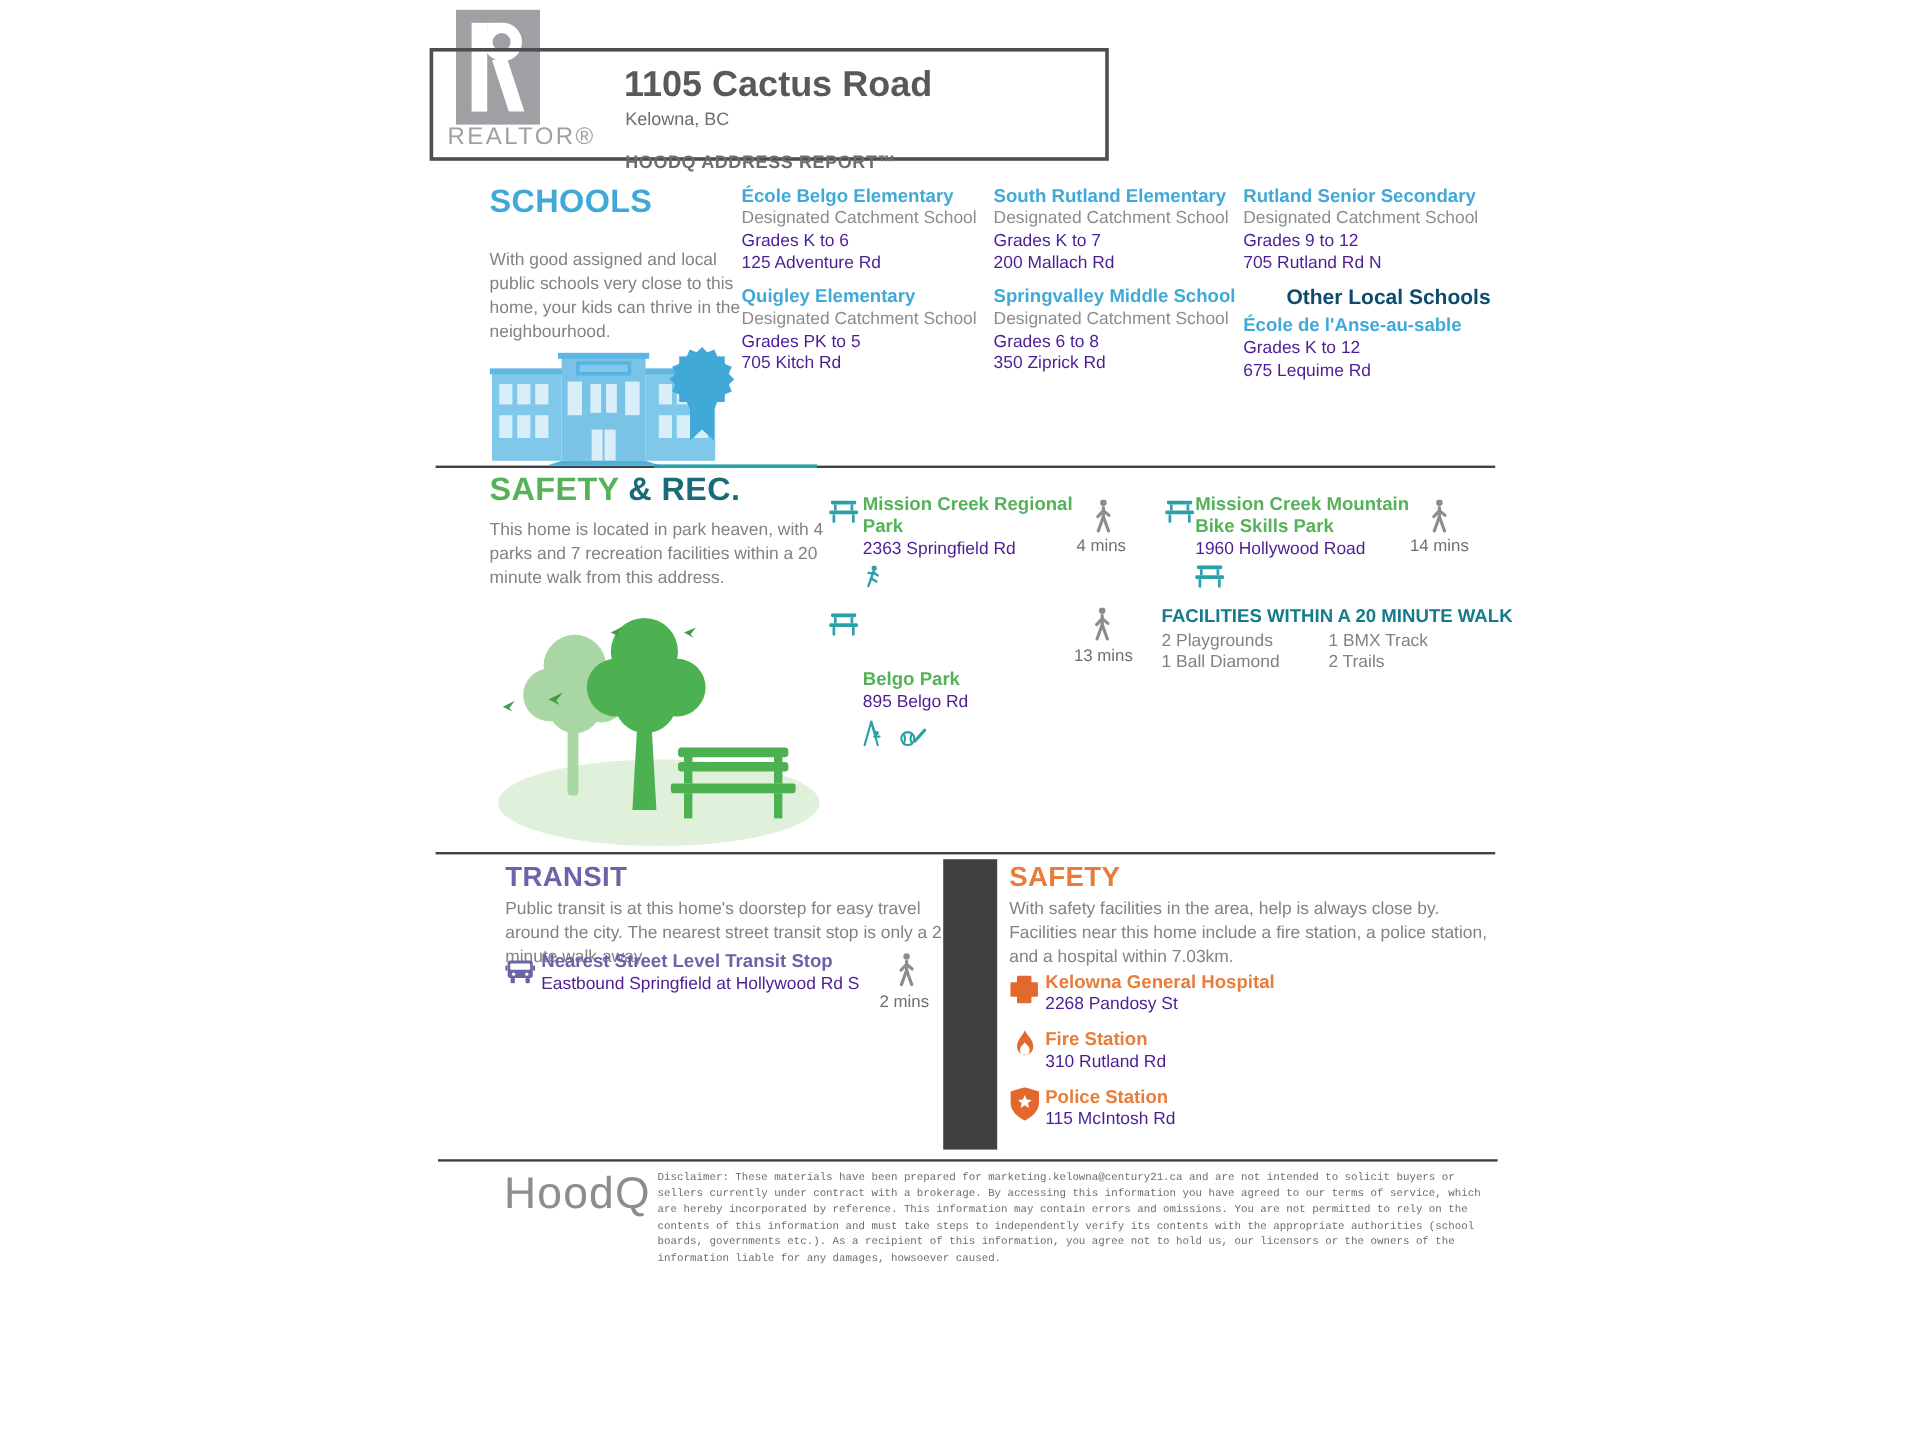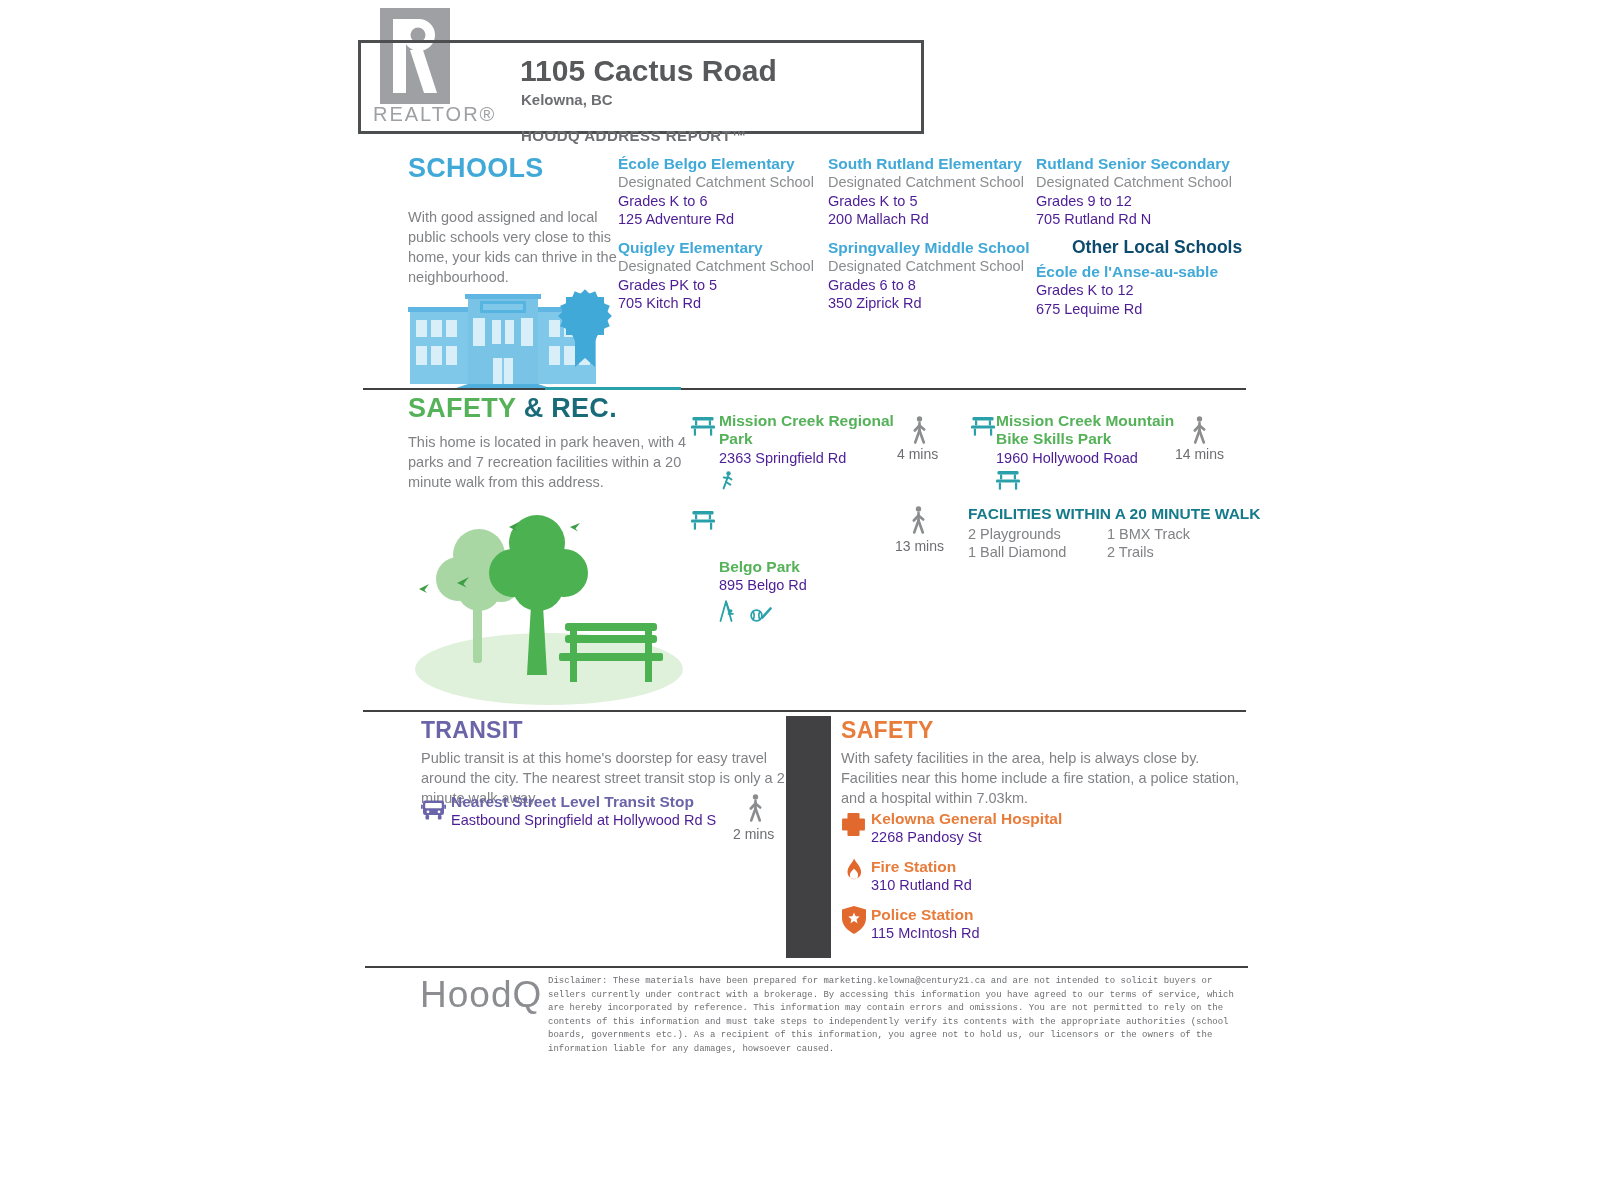--- a/index.html
+++ b/index.html
@@ -4,21 +4,21 @@
 <style>
   html,body{margin:0;padding:0;background:#ffffff;}
   .page{position:relative;width:1600px;height:1200px;background:#ffffff;
         font-family:"Liberation Sans",sans-serif;color:#58595b;overflow:hidden;}
   .abs{position:absolute;padding-left:43px;}
   
   .realtor-block{width:70px;height:96px;}
   .realtor-word{font-size:20px;letter-spacing:2px;color:#9ea0a3;}
   .addr-box{width:566px;height:94px;border:3px solid #4d4e50;box-sizing:border-box;}
   .addr-title{font-size:30px;font-weight:bold;color:#58595b;line-height:1.05;}
-  .addr-sub{font-size:15px;font-weight:bold;color:#6d6e71;}
+  .addr-sub{font-size:15px;font-weight:normal;color:#6d6e71;}
   .addr-report{font-size:15px;font-weight:bold;color:#6d6e71;letter-spacing:.5px;}
   
   .sec-title{font-weight:bold;font-size:27px;letter-spacing:.3px;}
   .sub-title{font-weight:bold;font-size:23px;letter-spacing:.3px;}
   .para{font-size:14.5px;line-height:1.38;color:#808285;}
   .entry-name{font-size:15.5px;font-weight:bold;line-height:1.18;}
   .entry-line{font-size:14.5px;line-height:1.28;color:#4c1d95;}
   .type-line{font-size:14.5px;line-height:1.28;color:#8a8c8e;}
   .blue{color:#41a9d8;} .green{color:#55b259;} .teal{color:#1a6b78;}
   .purple{color:#6a64a8;} .orange{color:#e87c3b;}
@@ -67,21 +67,21 @@
   <div class="abs" style="left:575px;top:239px;width:212px;">
     <div class="entry-name blue">Quigley Elementary</div>
     <div class="type-line">Designated Catchment School</div>
     <div class="entry-line">Grades PK to 5</div>
     <div class="entry-line">705 Kitch Rd</div>
   </div>
 
   <div class="abs" style="left:785px;top:155px;width:215px;">
     <div class="entry-name blue">South Rutland Elementary</div>
     <div class="type-line">Designated Catchment School</div>
-    <div class="entry-line">Grades K to 5</div>
+    <div class="entry-line">Grades K to 7</div>
     <div class="entry-line">200 Mallach Rd</div>
   </div>
   <div class="abs" style="left:785px;top:239px;width:215px;">
     <div class="entry-name blue">Springvalley Middle School</div>
     <div class="type-line">Designated Catchment School</div>
     <div class="entry-line">Grades 6 to 8</div>
     <div class="entry-line">350 Ziprick Rd</div>
   </div>
 
   <div class="abs" style="left:993px;top:155px;width:215px;">

